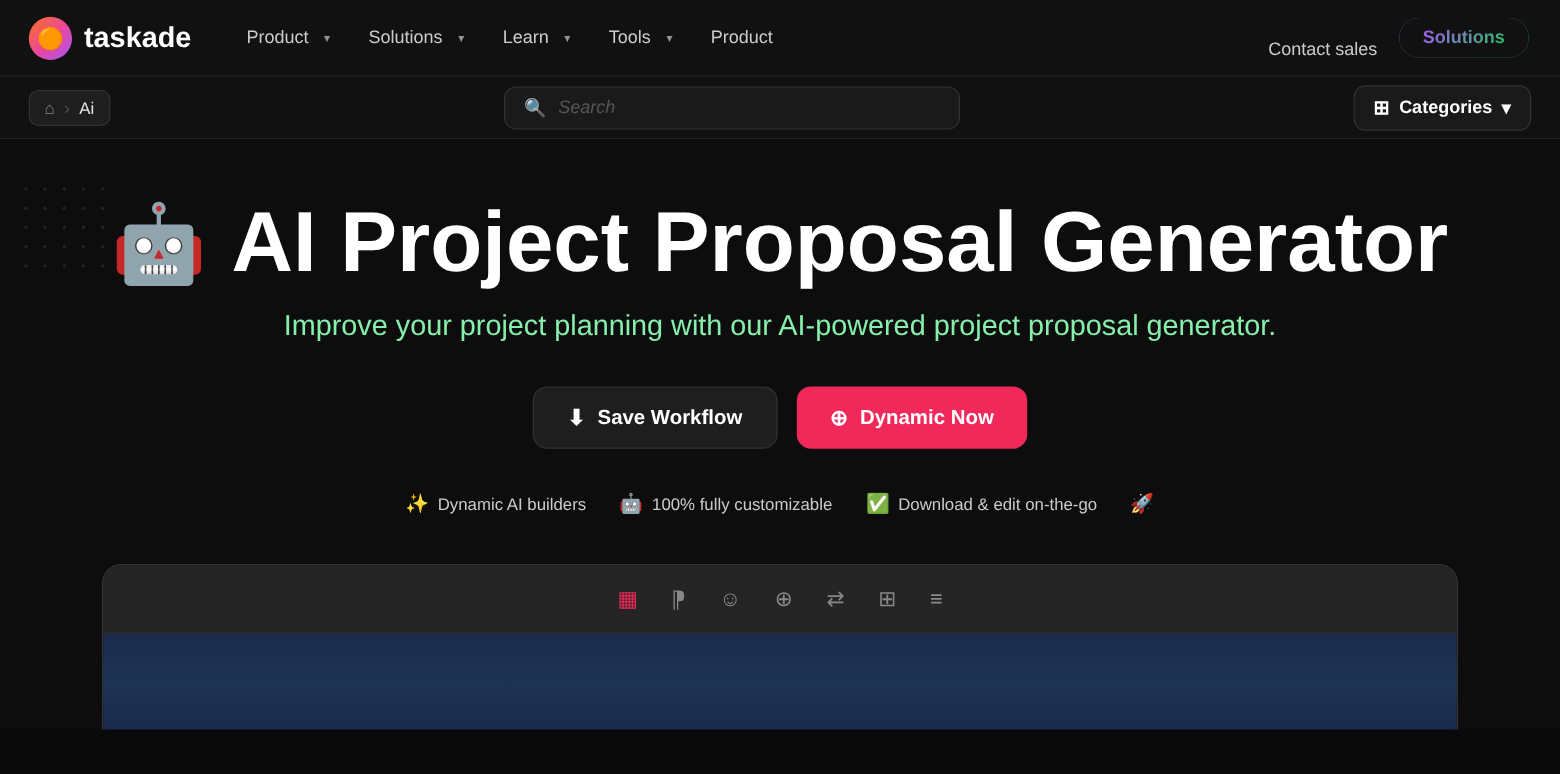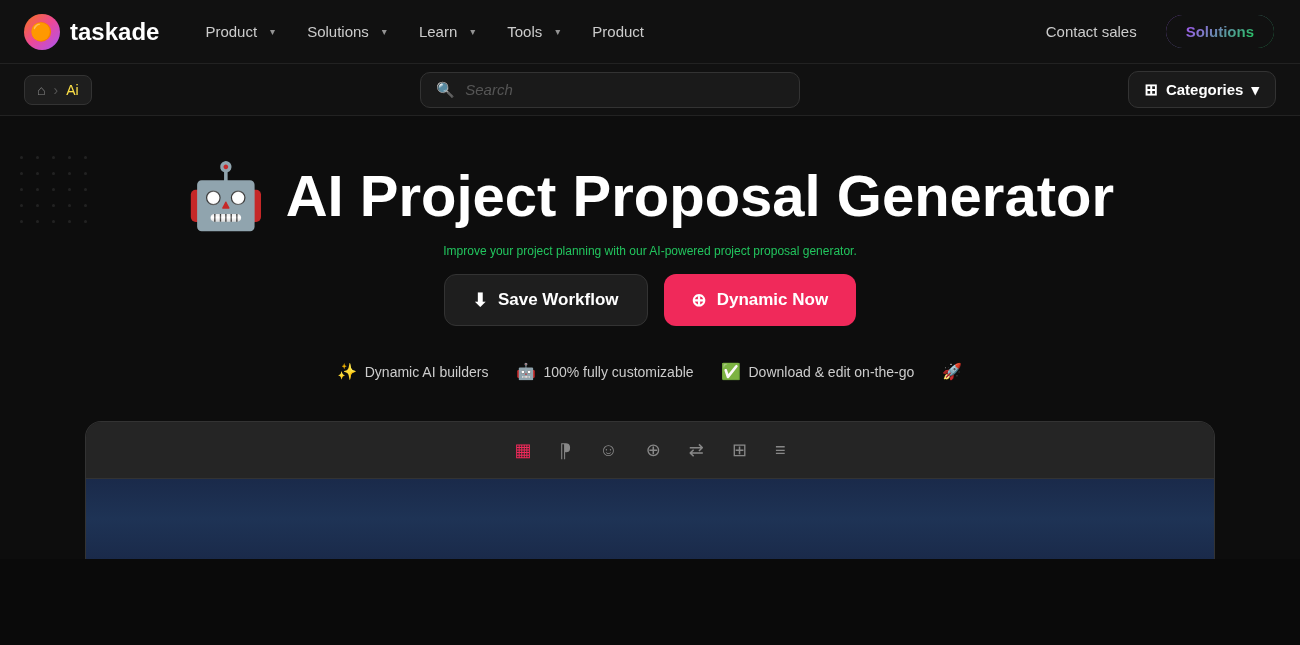--- a/index.html
+++ b/index.html
@@ -59,22 +59,22 @@
       padding: 8px 14px;
       color: #ccc;
       font-size: 15px;
       cursor: pointer;
       border-radius: 6px;
       transition: background 0.15s;
     }
     .nav-item .chevron { font-size: 10px; opacity: 0.7; }
     .nav-right {
       display: flex;
-      align-items: center;
-      gap: 27px;
+      align-items: flex-end;
+      gap: 16px;
     }
     .contact-sales {
       color: #ccc;
       font-size: 15px;
       cursor: pointer;
     }
     .dashboard-btn {
       padding: 8px 20px;
       border-radius: 50px;
       border: 2px solid transparent;
@@ -112,21 +112,21 @@
       border-radius: 8px;
       padding: 6px 12px;
       cursor: pointer;
     }
     .breadcrumb-home .home-icon {
       font-size: 14px;
       color: #888;
     }
     .breadcrumb-sep { color: #555; font-size: 14px; }
     .breadcrumb-current {
-      color: #fde047;
+      color: #e5e5e5;
       font-size: 14px;
       font-weight: 500;
     }
     .search-area {
       flex: 1;
       display: flex;
       justify-content: center;
     }
     .search-box {
       display: flex;
@@ -189,30 +189,30 @@
       display: flex;
       align-items: center;
       gap: 20px;
       margin-bottom: 16px;
     }
     .robot-emoji {
       font-size: 64px;
       line-height: 1;
     }
     .hero-title {
-      font-size: 58px;
+      font-size: 71px;
       font-weight: 800;
       color: #fff;
       line-height: 1.1;
       white-space: nowrap;
     }
     .hero-subtitle {
-      font-size: 12px;
-      color: #22c55e;
-      margin-bottom: 16px;
+      font-size: 24px;
+      color: #86efac;
+      margin-bottom: 36px;
       text-align: center;
     }
 
     
     .hero-buttons {
       display: flex;
       gap: 16px;
       margin-bottom: 36px;
     }
     .btn-save {

